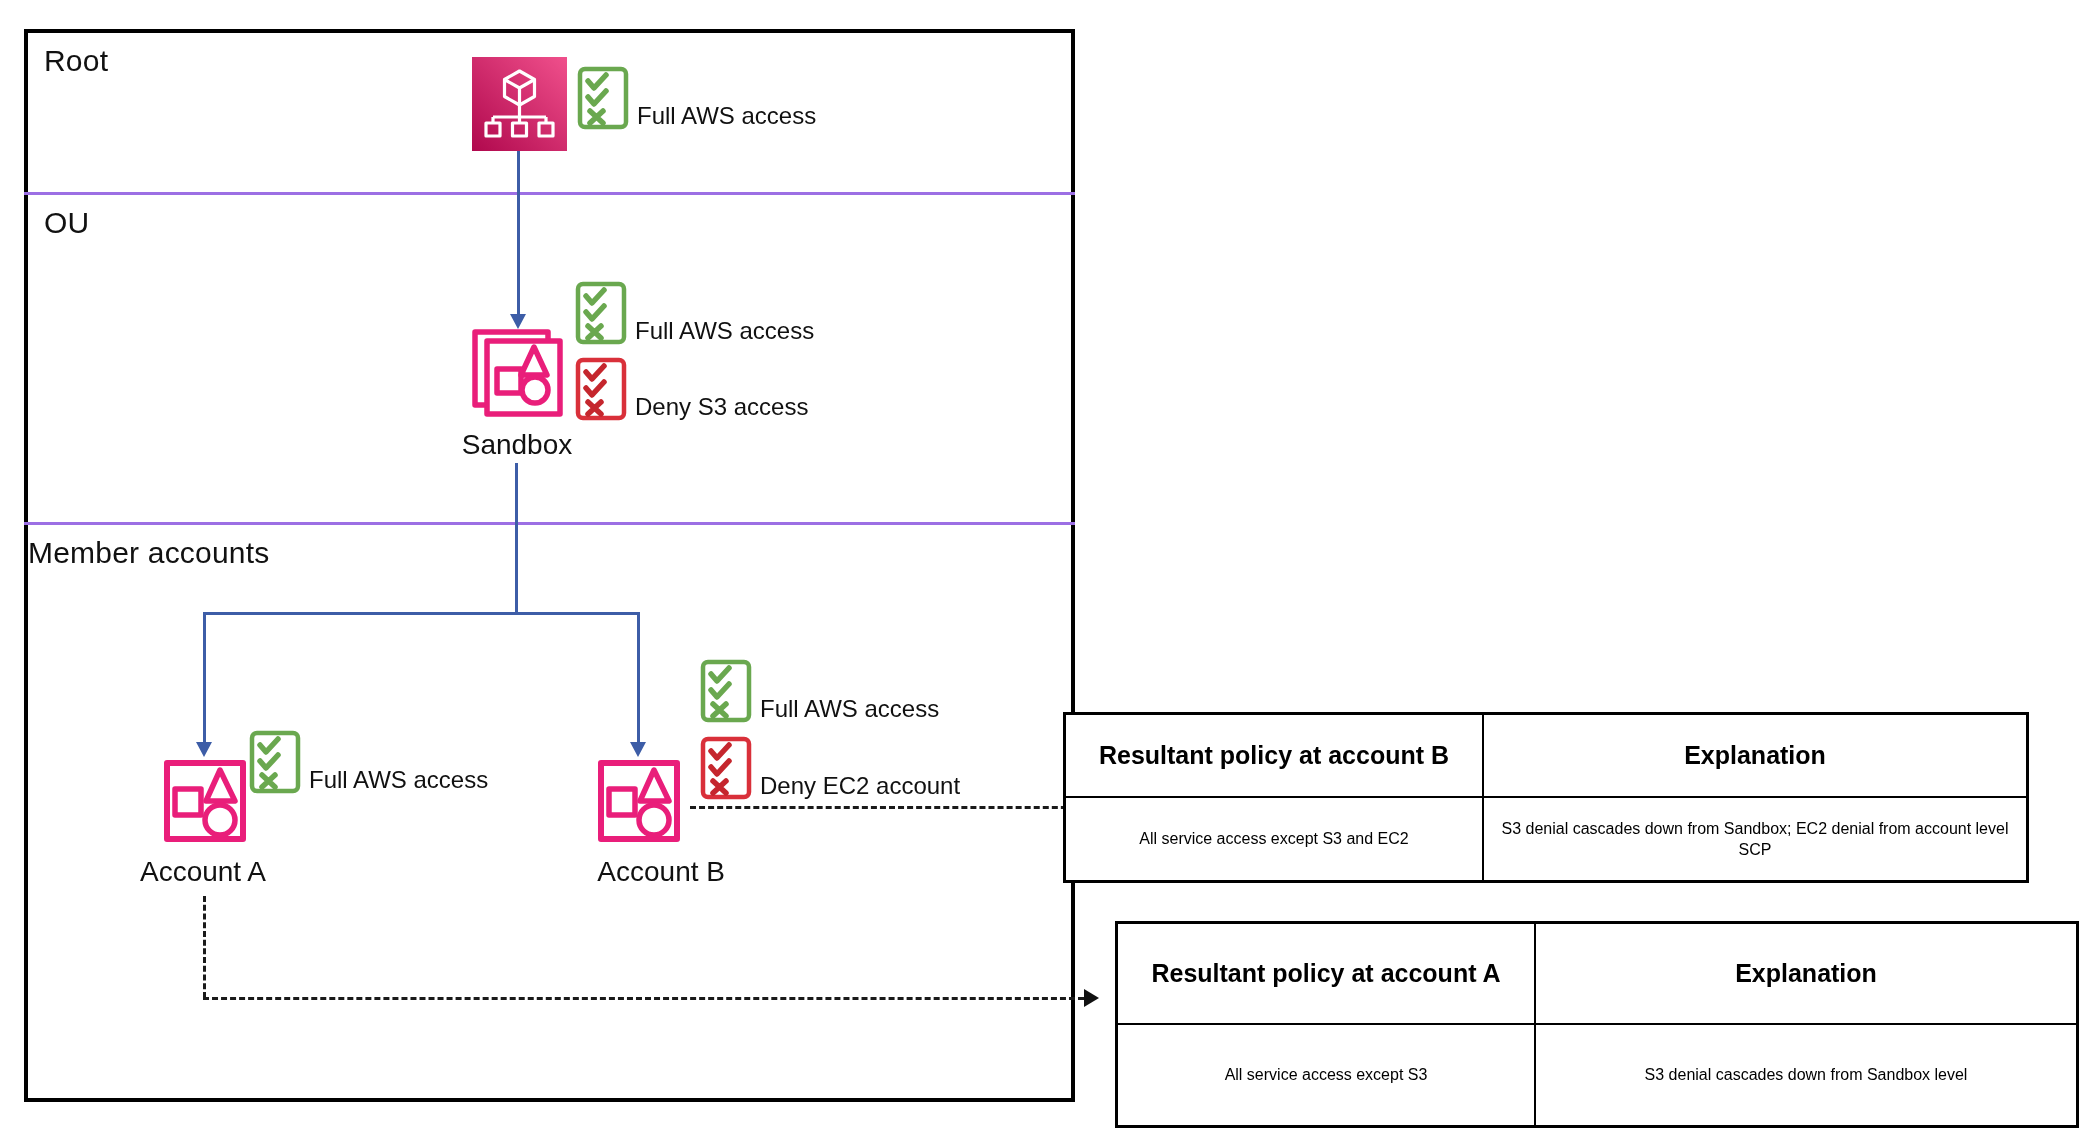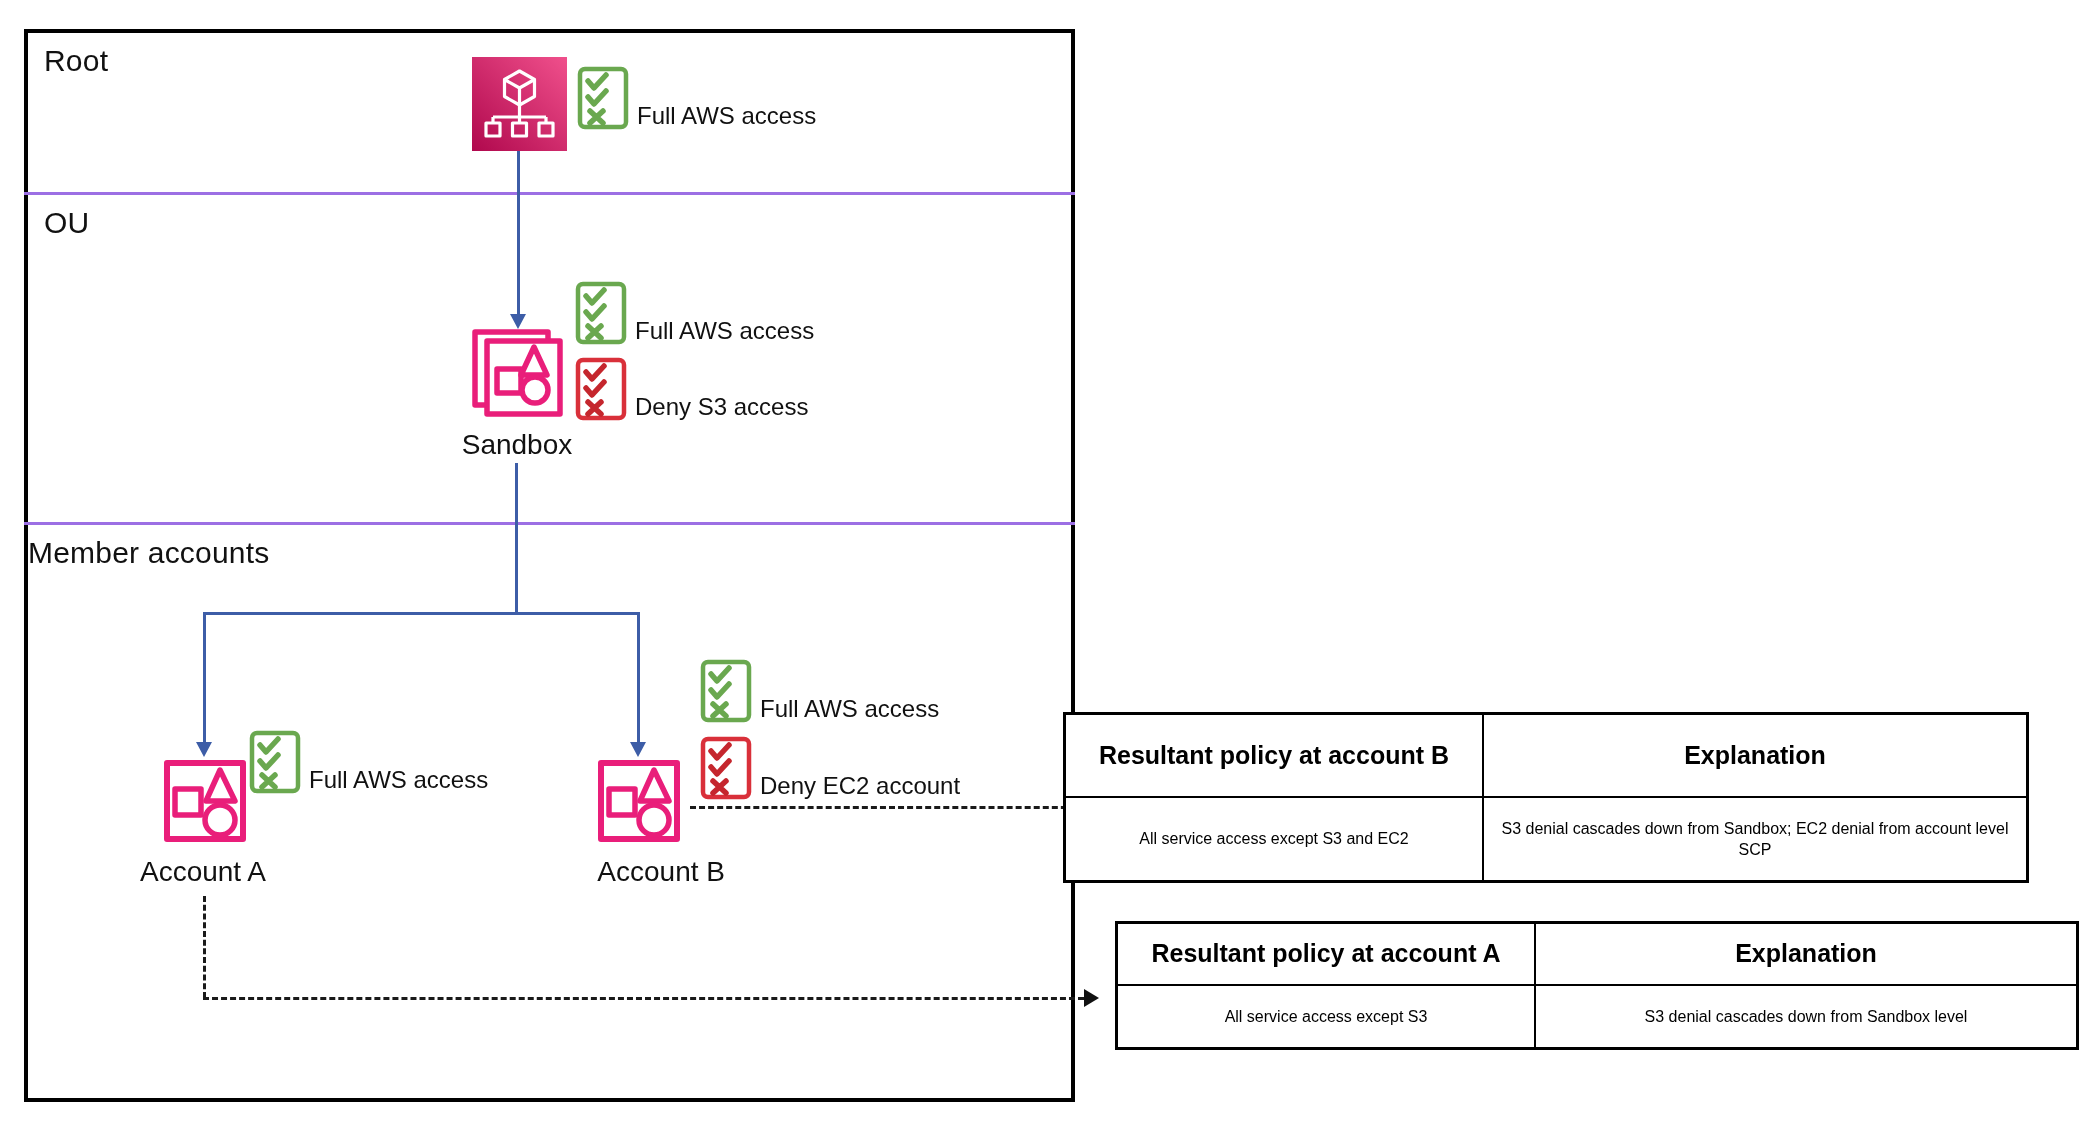--- a/index.html
+++ b/index.html
@@ -200,20 +200,20 @@
   <div class="abs dash-h" style="left:203px;top:997px;width:881px;"></div>
   <div class="abs arrow-right-black" style="left:1084px;top:989px;"></div>
 
   <div class="abs ptable" style="left:1063px;top:712px;width:966px;height:171px;">
     <div class="cell head c1 r1">Resultant policy at account B</div>
     <div class="cell head r1">Explanation</div>
     <div class="cell c1">All service access except S3 and EC2</div>
     <div class="cell">S3 denial cascades down from Sandbox; EC2 denial from account level SCP</div>
   </div>
 
-  <div class="abs ptable" style="left:1115px;top:921px;width:964px;height:129px;">
+  <div class="abs ptable" style="left:1115px;top:921px;width:964px;height:207px;">
     <div class="cell head c1 r1">Resultant policy at account A</div>
     <div class="cell head r1">Explanation</div>
     <div class="cell c1">All service access except S3</div>
     <div class="cell">S3 denial cascades down from Sandbox level</div>
   </div>
 
 </div>
 
 </body></html>

